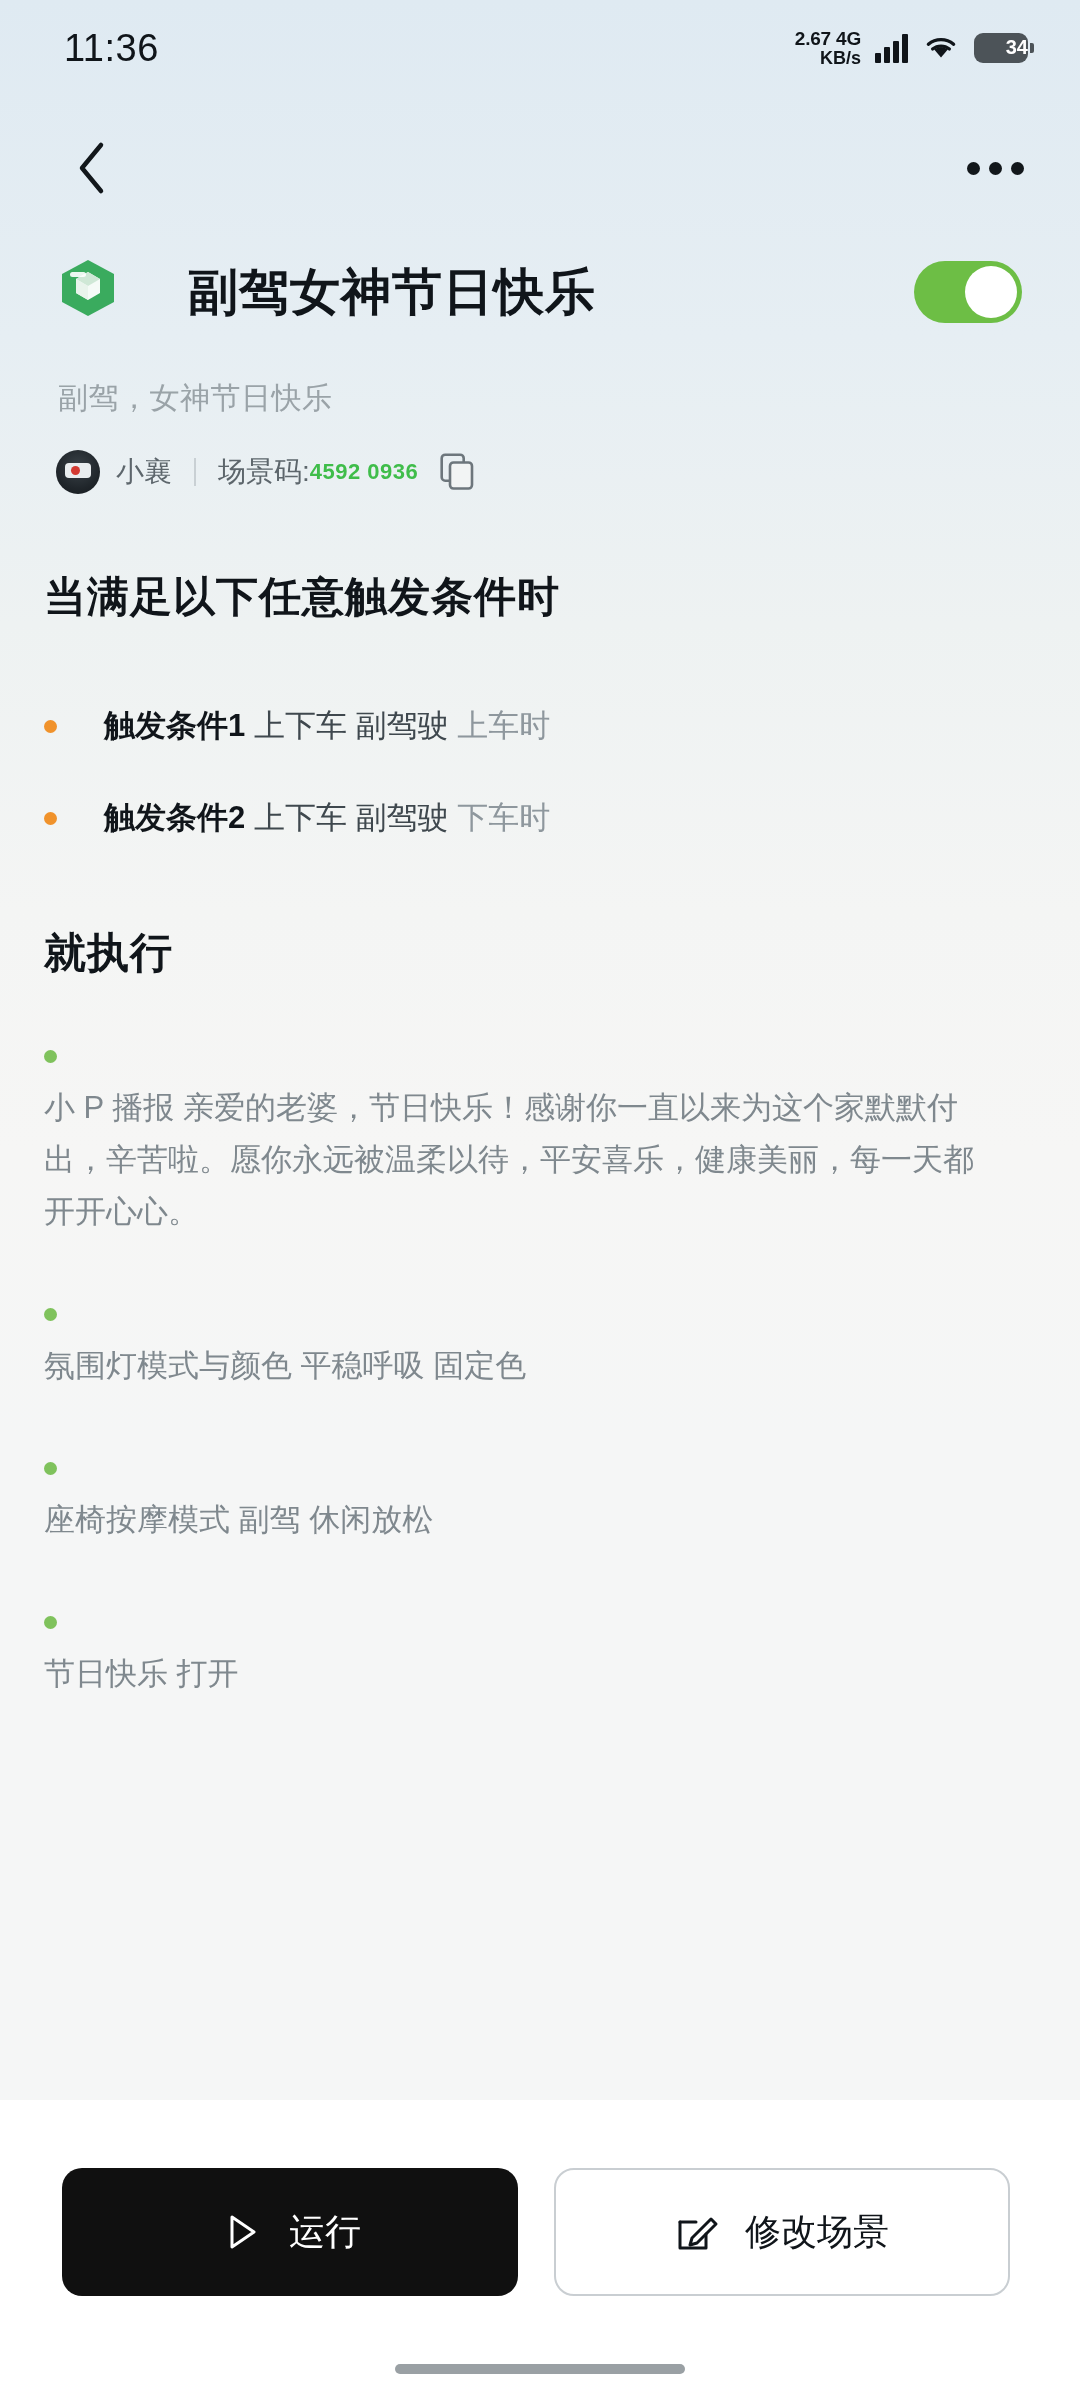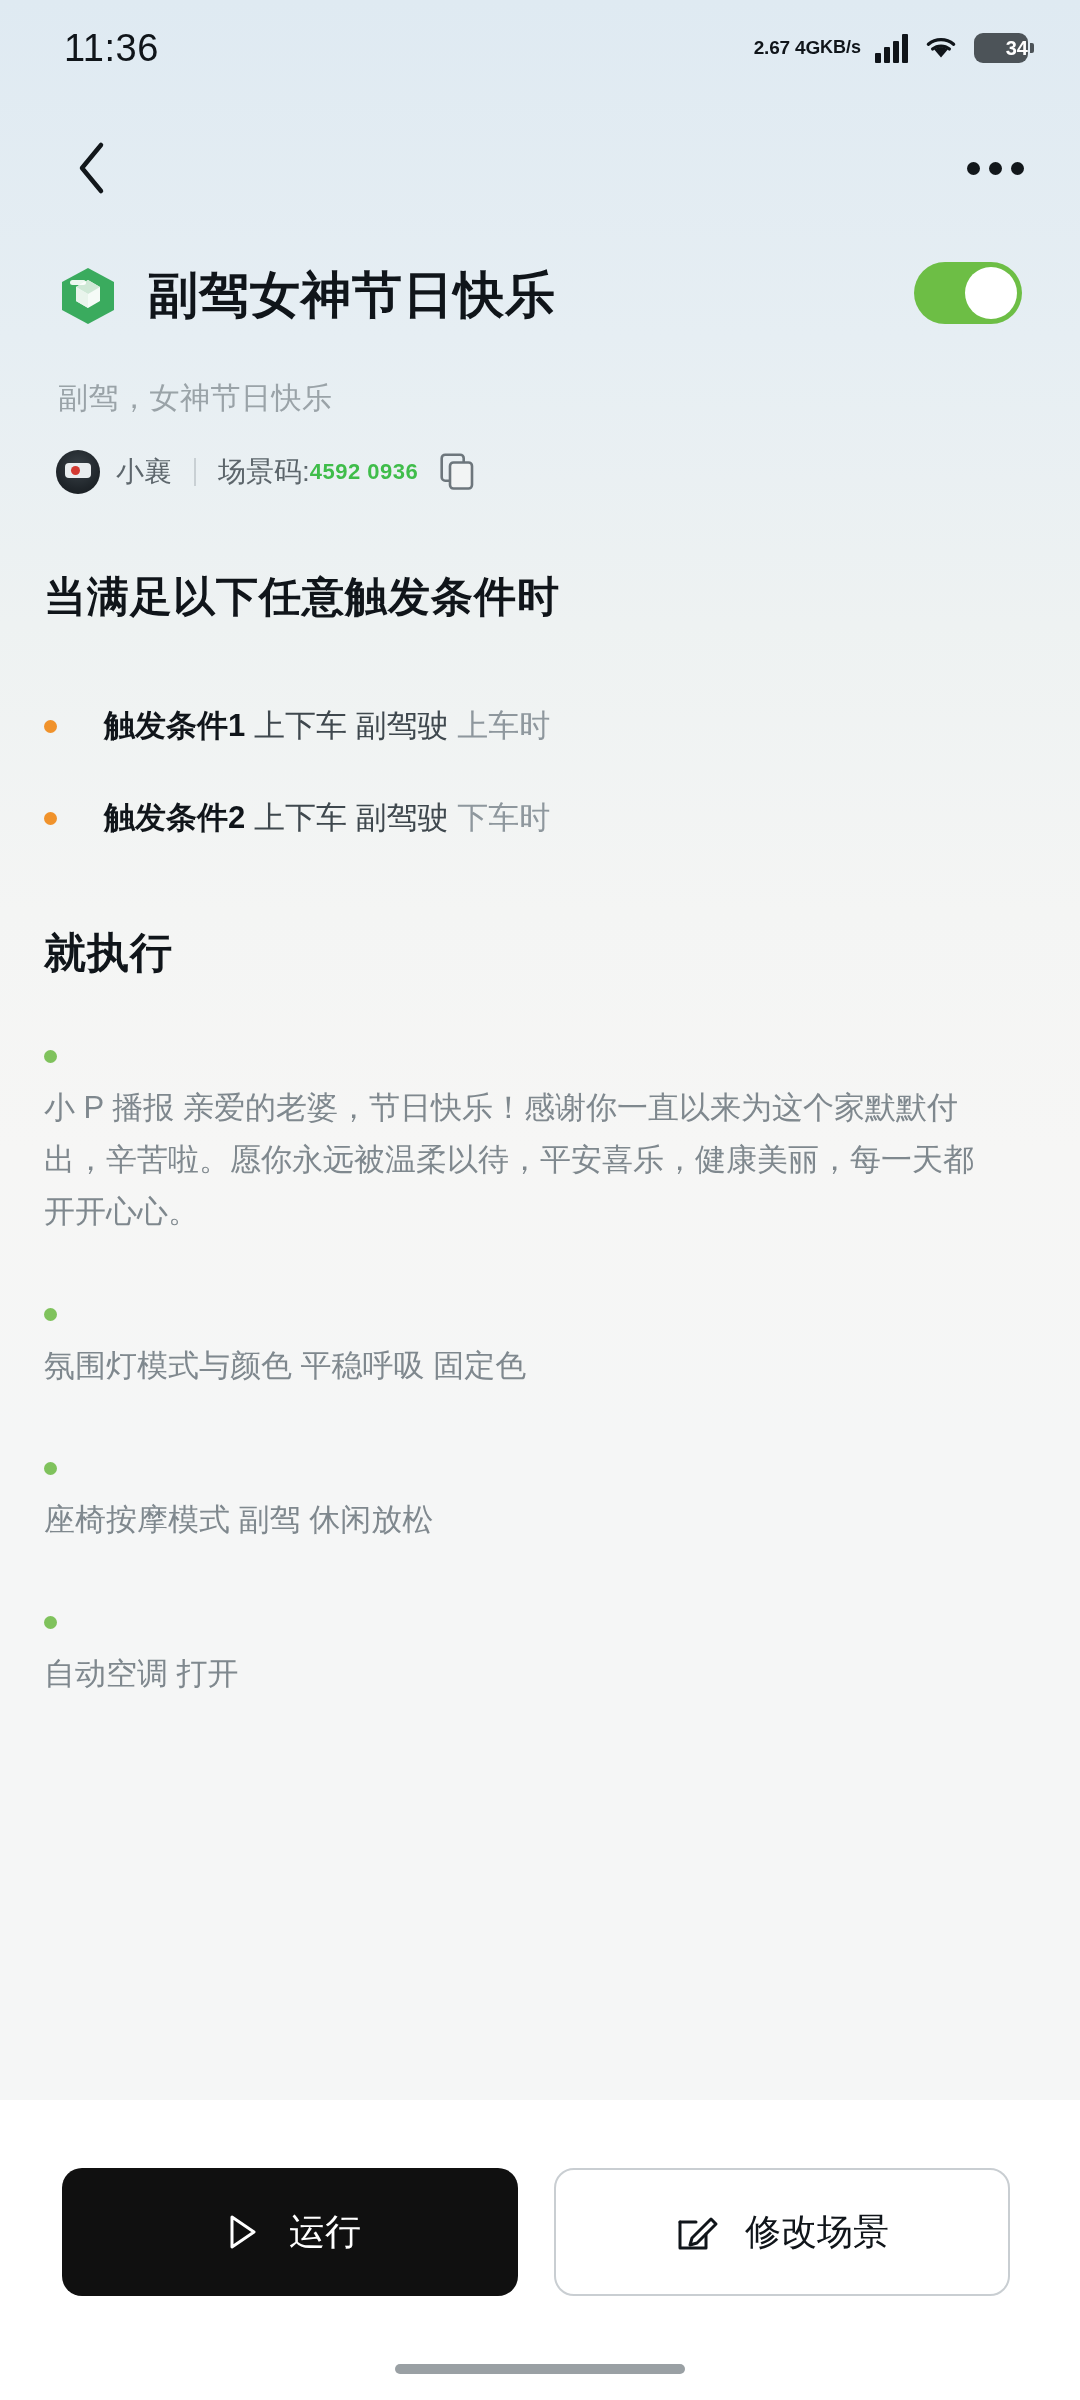--- a/index.html
+++ b/index.html
@@ -40,21 +40,22 @@
     color: #10151a;
     letter-spacing: 0.5px;
   }
   .status-right {
     display: flex;
     align-items: center;
     gap: 12px;
   }
   .netspeed {
     display: flex;
-    flex-direction: row;
+    flex-direction: column;
+    align-items: flex-end;
     line-height: 1.05;
     font-size: 19px;
     font-weight: 700;
     color: #10151a;
     margin-right: 2px;
   }
   .netspeed .row1 { letter-spacing: -0.2px; }
   .netspeed .row2 { font-size: 18px; }
   .sig-bars {
     display: flex;
@@ -127,24 +128,25 @@
     width: 13px;
     height: 13px;
     border-radius: 50%;
     background: #12171b;
     display: block;
   }
 
   
   .title-row {
     position: absolute;
-    top: 262px; left: 58px;
+    top: 254px; left: 58px;
     width: 964px;
     display: flex;
-    align-items: flex-start;
+    align-items: center;
+    gap: 40px;
   }
   .scene-icon {
     width: 66px;
     height: 72px;
     position: relative;
     flex: 0 0 auto;
     margin-top: 4px;
   }
   .title-text {
     font-size: 50px;
@@ -459,21 +461,21 @@
     </div>
     <div class="item">
       <div class="bullet green"></div>
       <div class="item-body">
         <div class="item-line">座椅按摩模式 副驾 休闲放松</div>
       </div>
     </div>
     <div class="item">
       <div class="bullet green"></div>
       <div class="item-body">
-        <div class="item-line">自动空调 打开</div>
+        <div class="item-line">节日快乐 打开</div>
       </div>
     </div>
   </div>
 
   <div class="bottom-bar">
     <div class="btn-row">
       <div class="btn btn-run">
         <svg width="44" height="44" viewBox="0 0 44 44">
           <path d="M13 7 L35 22 L13 37 Z" stroke="#ffffff" stroke-width="3" fill="none" stroke-linejoin="round"></path>
         </svg>

